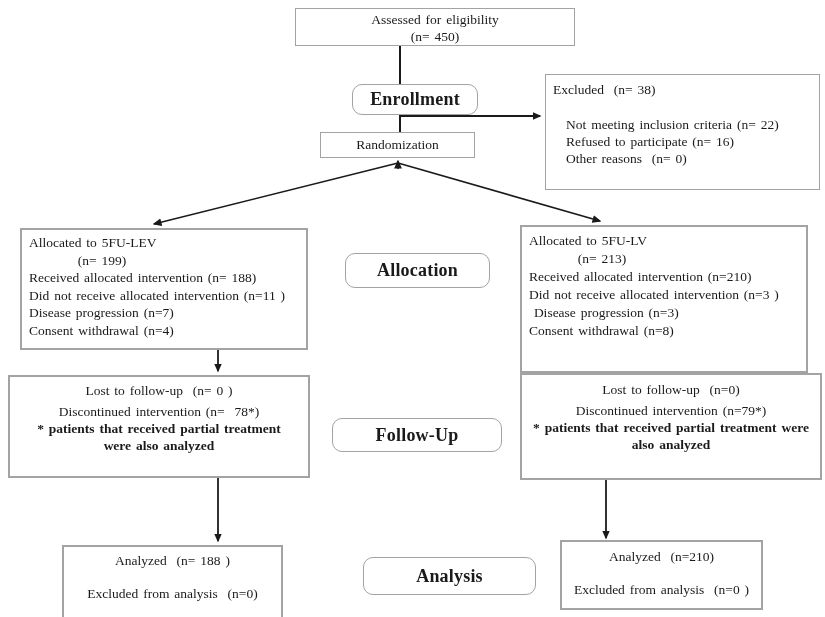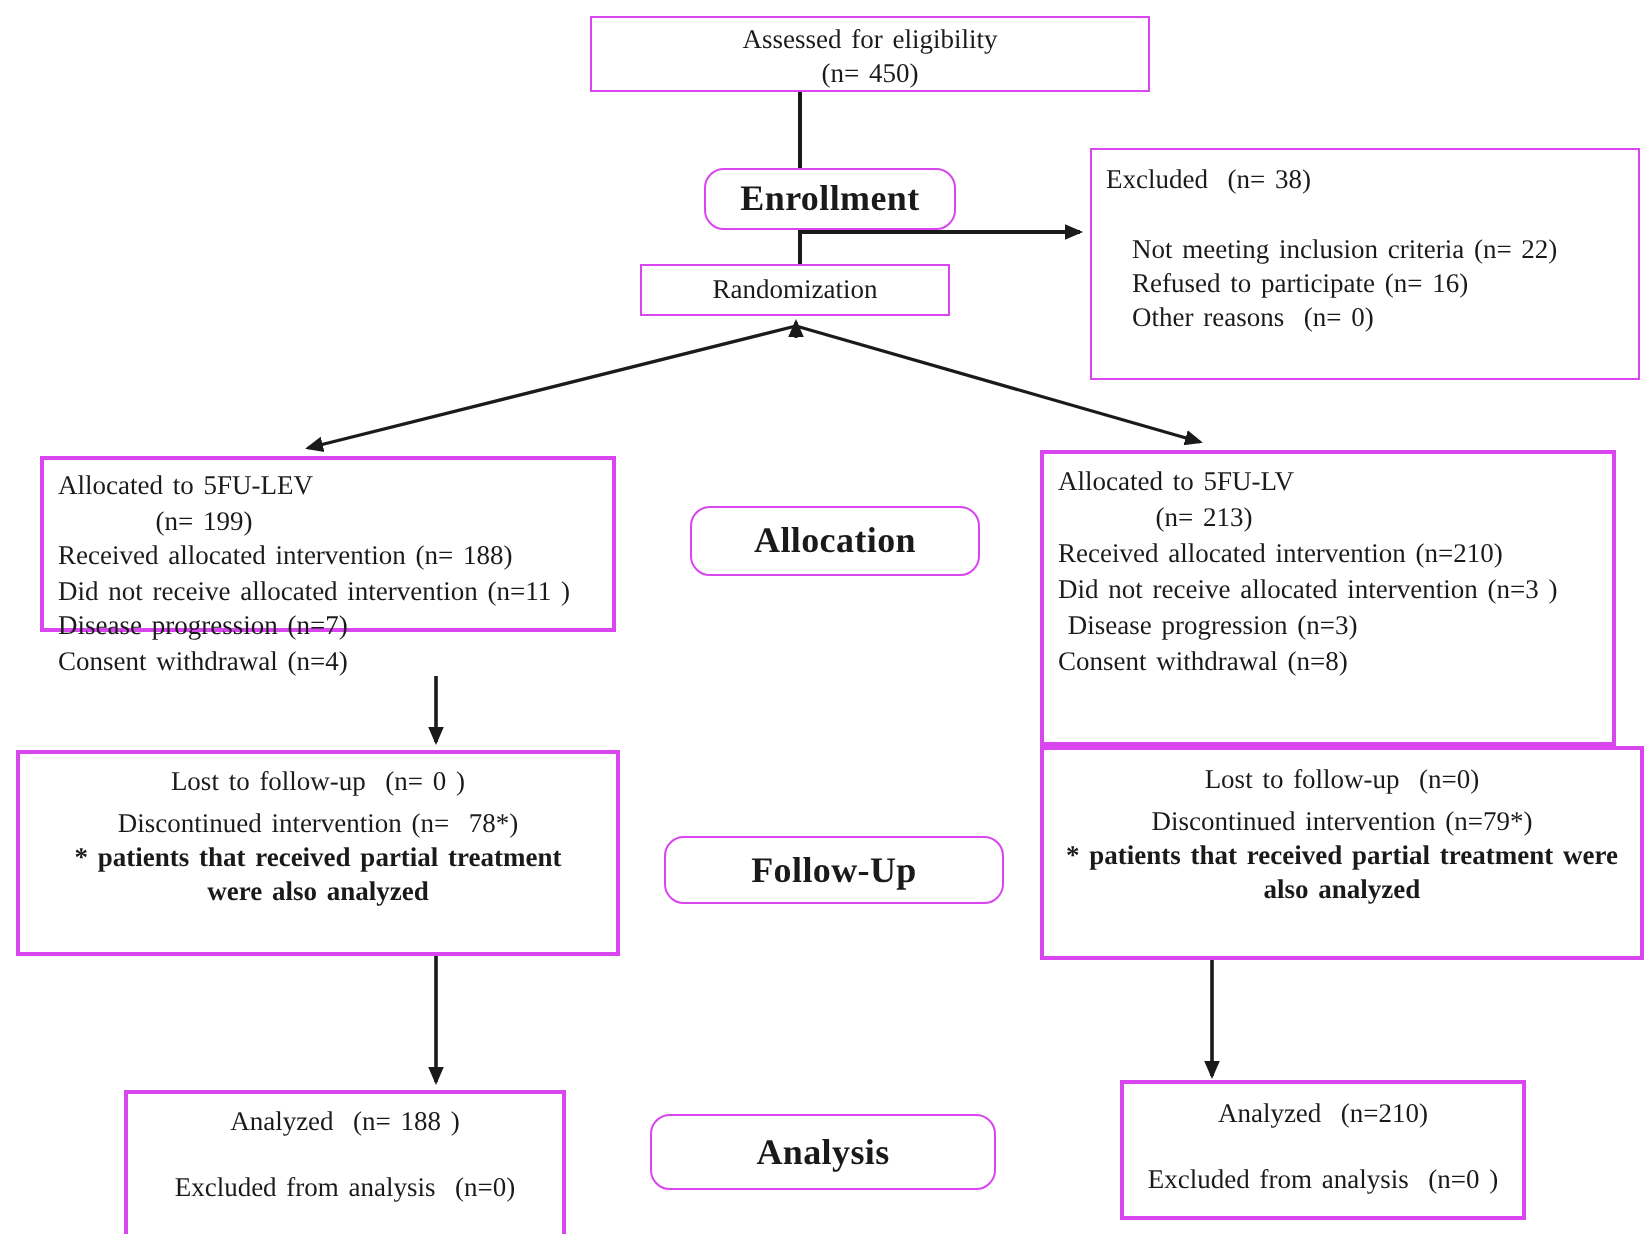--- a/index.html
+++ b/index.html
@@ -2,21 +2,21 @@
 <html><head>
 <meta charset="utf-8">
 <style>
   html,body{margin:0;padding:0;background:#fff;}
   .canvas{
     position:relative;width:825px;height:617px;background:#fff;overflow:hidden;
     font-family:"Liberation Serif","DejaVu Serif",serif;color:#1a1a1a;
   }
   .arrow-layer{position:absolute;left:0;top:0;width:825px;height:617px;z-index:0;}
   .box{
-    position:absolute;background:#fff;border:2px solid #d946ef;box-sizing:border-box;
+    position:absolute;background:#fff;border:2px solid #a3a3a3;box-sizing:border-box;
     z-index:1;font-size:13.5px;line-height:17px;word-spacing:1.5px;
   }
   .thin{border-width:1.5px;}
   .rounded{
     border-radius:10px;border-width:1.5px;display:flex;align-items:center;justify-content:center;
     font-weight:bold;font-size:18px;letter-spacing:.2px;
   }
   .center{text-align:center;}
   .line{white-space:pre-wrap;}
   .pad{padding:3px 7px;}
@@ -69,21 +69,21 @@
       <div class="line">Not meeting inclusion criteria (n= 22)</div>
       <div class="line">Refused to participate (n= 16)</div>
       <div class="line">Other reasons  (n= 0)</div>
     </div>
   </div>
 
   <div class="box thin center" style="left:320px;top:132px;width:155px;height:26px;padding-top:3px;">
     <span>Randomization</span>
   </div>
 
-  <div class="box pad" style="left:20px;top:228px;width:288px;height:88px;line-height:17.5px;padding-top:4px;">
+  <div class="box pad" style="left:20px;top:228px;width:288px;height:122px;line-height:17.5px;padding-top:4px;">
     <div class="line">Allocated to 5FU-LEV</div>
     <div class="line">          (n= 199)</div>
     <div class="line">Received allocated intervention (n= 188)</div>
     <div class="line">Did not receive allocated intervention (n=11 )</div>
     <div class="line">Disease progression (n=7)</div>
     <div class="line">Consent withdrawal (n=4)</div>
   </div>
 
   <div class="box rounded" style="left:345px;top:253px;width:145px;height:35px;">
     <span>Allocation</span>
@@ -112,21 +112,21 @@
     <div class="line">Lost to follow-up  (n=0)</div>
     <div class="line gap-xl">Discontinued intervention (n=79*)</div>
     <div class="line note">* patients that received partial treatment were also analyzed</div>
   </div>
 
   <div class="box center" style="left:62px;top:545px;width:221px;height:88px;padding:5px 6px;">
     <div class="line">Analyzed  (n= 188 )</div>
     <div class="line gap-md">Excluded from analysis  (n=0)</div>
   </div>
 
-  <div class="box rounded" style="left:325px;top:557px;width:173px;height:38px;">
+  <div class="box rounded" style="left:363px;top:557px;width:173px;height:38px;">
     <span>Analysis</span>
   </div>
 
   <div class="box center" style="left:560px;top:540px;width:203px;height:70px;padding:6px 6px;">
     <div class="line">Analyzed  (n=210)</div>
     <div class="line gap-md">Excluded from analysis  (n=0 )</div>
   </div>
 
 </div>
 

